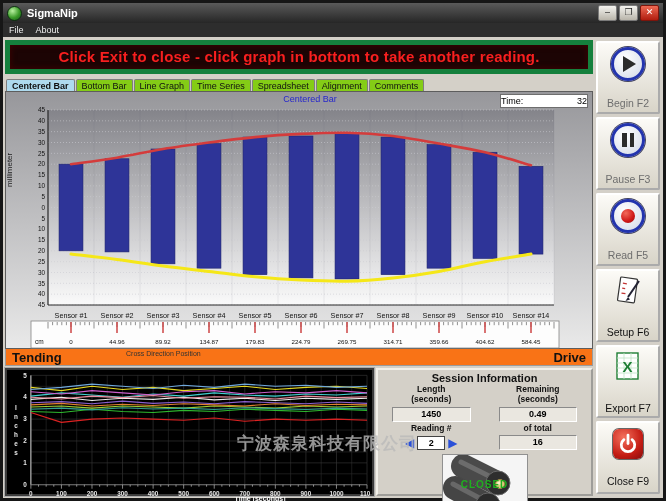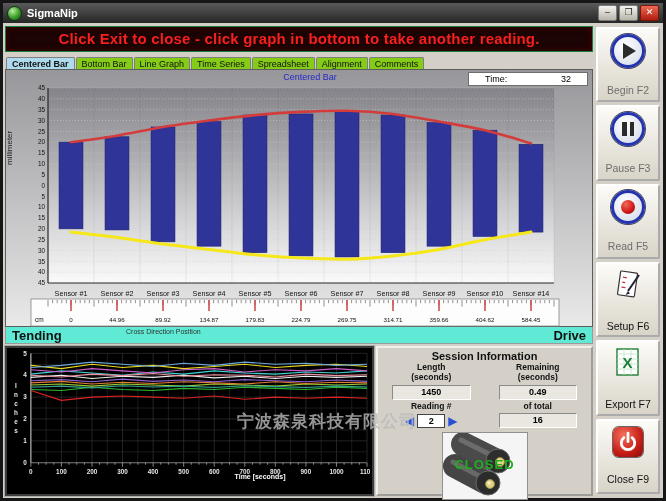--- a/index.html
+++ b/index.html
@@ -13,54 +13,54 @@
   .wbtn{width:17px;height:14px;border:1px solid #7a7a7a;background:linear-gradient(#f4f3ef,#b9b5aa);font-size:9px;line-height:13px;text-align:center;color:#222;border-radius:2px;}
   .wbtn.close{background:linear-gradient(#ee6a54,#b01c0e);color:#fff;border-color:#7c150c;}
   
   .menubar{height:14px;background:#2d2d2d;color:#eee;font-size:9px;display:flex;align-items:center;gap:12px;padding:0 6px;flex:none;}
   .menu-item{cursor:default;}
   
   .content{flex:1;display:flex;padding:2px;min-height:0;}
   .left-col{width:588px;display:flex;flex-direction:column;min-height:0;}
   .btn-col{flex:1;margin-left:2px;display:flex;flex-direction:column;gap:3px;padding:2px 1px;}
   
-  .banner{height:24px;line-height:23px;margin:1px 0 2px;background:#1c0404;border:1px solid #15803d;box-shadow:inset 0 0 6px #400; color:#f81f1f;font-size:15px;font-weight:bold;text-align:center;letter-spacing:.2px;}
+  .banner{height:24px;line-height:23px;margin:1px 0 2px;background:#1c0404;border:5px solid #15803d;box-shadow:inset 0 0 6px #400; color:#f81f1f;font-size:15px;font-weight:bold;text-align:center;letter-spacing:.2px;}
   
   .tabbar{height:15px;display:flex;align-items:flex-end;gap:1px;padding-left:1px;}
   .tab{font-size:9px;padding:1px 5px 0;background:#84cc16;border:1px solid #7e7e7e;border-bottom:none;border-radius:2px 2px 0 0;color:#111;white-space:nowrap;}
   .tab.active{background:#aedaee;font-weight:bold;}
   
   .chart-panel{height:258px;background:linear-gradient(#97979b,#e9e9e9);border:1px solid #5d5d5d;position:relative;padding:2px 2px 0 24px;box-sizing:border-box;flex:none;}
   .chart-head{height:13px;position:relative;}
   .chart-title{position:absolute;left:0;right:0;text-align:center;color:#2626cc;font-size:9px;}
-  .time-box{position:absolute;right:2px;top:0;width:86px;height:12px;background:#fff;border:1px solid #6e6e6e;font-size:9px;display:flex;align-items:center;justify-content:space-between;padding:0 16px;}
+  .time-box{position:absolute;right:2px;top:0;width:86px;height:12px;background:#fff;border:1px solid #6e6e6e;font-size:9px;display:flex;align-items:center;justify-content:space-between;padding:0 0;}
   .mm-label{position:absolute;left:-1px;top:95px;transform:rotate(-90deg);transform-origin:left top;font-size:8px;color:#222;}
   #main-chart{width:530px;height:202px;display:block;}
   #ruler-svg{width:530px;height:40px;display:block;}
   
-  .cd-row{height:17px;background:#5eead4;border:1px solid #9a9a9a;border-top:none;display:flex;align-items:center;padding:0 6px;position:relative;flex:none;box-sizing:border-box;}
+  .cd-row{height:17px;background:#f97316;border:1px solid #9a9a9a;border-top:none;display:flex;align-items:center;padding:0 6px;position:relative;flex:none;box-sizing:border-box;}
   .cd-left{font-size:13px;font-weight:bold;color:#111;}
   .cd-center{position:absolute;left:120px;top:1px;font-size:7px;color:#333;}
   .cd-right{margin-left:auto;font-size:13px;font-weight:bold;color:#111;}
   
   .bottom-row{flex:1;display:flex;gap:2px;margin-top:2px;position:relative;min-height:0;}
   .trend-panel{width:369px;box-sizing:border-box;background:#000;border:2px solid #3c3c3c;outline:1px solid #aaa;padding:2px;position:relative;flex:none;}
   #trend-chart{width:361px;height:131px;display:block;}
   .watermark{position:absolute;left:232px;top:64px;font-size:17px;font-weight:bold;color:rgba(185,185,185,.8);letter-spacing:1px;z-index:5;pointer-events:none;white-space:nowrap;}
   
   .session-panel{flex:1;background:#d4d0c8;border:2px outset #f2f0ea;padding:2px 4px;box-sizing:border-box;}
   .sess-title{font-size:11px;font-weight:bold;text-align:center;color:#111;}
   .sess-grid{display:grid;grid-template-columns:1fr 1fr;column-gap:8px;row-gap:2px;margin-top:1px;text-align:center;align-items:center;}
   .sess-label{font-size:8.5px;font-weight:bold;white-space:pre-line;line-height:1.15;color:#111;}
   .sess-value{background:#eae7e0;border-style:solid;border-width:1px;border-color:#8a8a8a #fff #fff #8a8a8a;font-size:9px;font-weight:bold;height:13px;line-height:13px;margin:0 10px;}
   .reading-ctl{display:flex;align-items:center;justify-content:center;gap:3px;}
   .arrow{color:#2a50d8;font-size:12px;line-height:12px;cursor:pointer;}
   .reading-box{background:#fff;border:1px solid #444;width:26px;height:12px;line-height:12px;font-size:9px;font-weight:bold;}
   .nip-image{width:84px;height:66px;background:#f5f5f5;border:1px solid #909090;margin:4px auto 0;position:relative;}
-  .closed-label{position:absolute;left:0;right:0;top:24px;text-align:center;font-size:13px;font-weight:bold;color:#1fae1f;letter-spacing:1px;}
+  .closed-label{position:absolute;left:0;right:0;top:24px;text-align:center;font-size:10px;font-weight:bold;color:#1fae1f;letter-spacing:1px;}
   
   .tool-btn{flex:1;background:linear-gradient(#fcfbf7,#d8d4c8);border:2px outset #fff;border-radius:2px;display:flex;flex-direction:column;align-items:center;justify-content:center;gap:16px;min-height:0;}
   .tb-label{font-size:10.5px;color:#111;}
   .tb-label.dim{color:#6e6e6e;}
   .cicon{width:34px;height:34px;border-radius:50%;background:radial-gradient(circle at 38% 32%,#ffffff,#dfe4ee 70%,#c6cde0);border:3px solid #2334ae;box-shadow:0 0 0 1px #41425f;box-sizing:border-box;display:flex;align-items:center;justify-content:center;}
   .glyph-play{width:0;height:0;border-left:13px solid #2b2b2b;border-top:8px solid transparent;border-bottom:8px solid transparent;margin-left:3px;}
   .glyph-pause{display:flex;gap:3px;}
   .glyph-pause i{display:block;width:4.5px;height:14px;background:#2b2b2b;}
   .glyph-stop{width:12px;height:12px;background:linear-gradient(135deg,#555,#161616);}
   .glyph-record{width:14px;height:14px;border-radius:50%;background:radial-gradient(circle at 35% 30%,#f26a5a,#cf1717 60%,#8f0d0d);}
@@ -74,20 +74,24 @@
   <div class="titlebar">
     <span class="app-icon"></span>
     <span class="title-text">SigmaNip</span>
     <div class="win-btns">
       <span class="wbtn"><span>–</span></span>
       <span class="wbtn"><span>❐</span></span>
       <span class="wbtn close"><span>✕</span></span>
     </div>
   </div>
 
+  <div class="menubar">
+    <span class="menu-item">File</span>
+    <span class="menu-item">About</span>
+  </div>
 
   <div class="content">
     <div class="left-col">
 
       <div class="banner">Click Exit to close - click graph in bottom to take another reading.</div>
 
       <div class="tabbar">
         <span class="tab active">Centered Bar</span>
         <span class="tab">Bottom Bar</span>
         <span class="tab">Line Graph</span>

